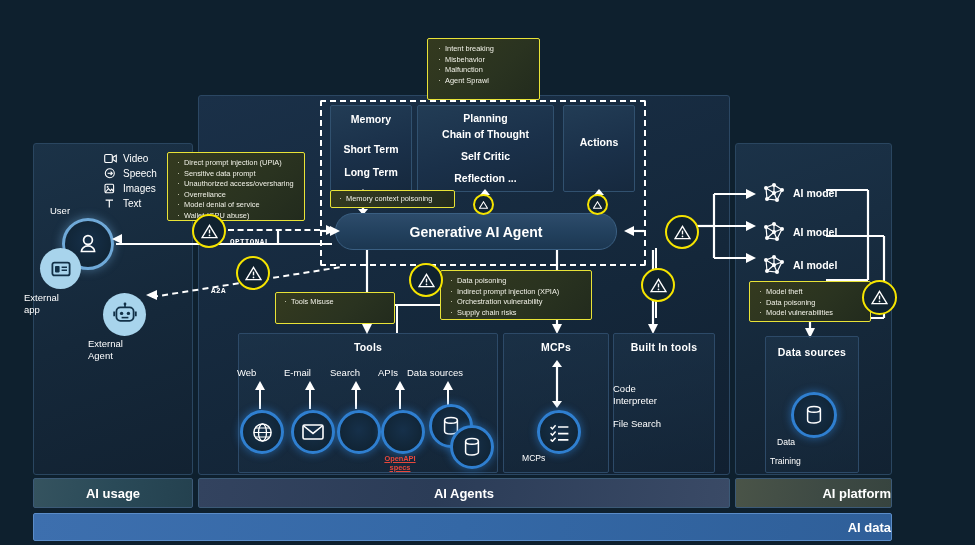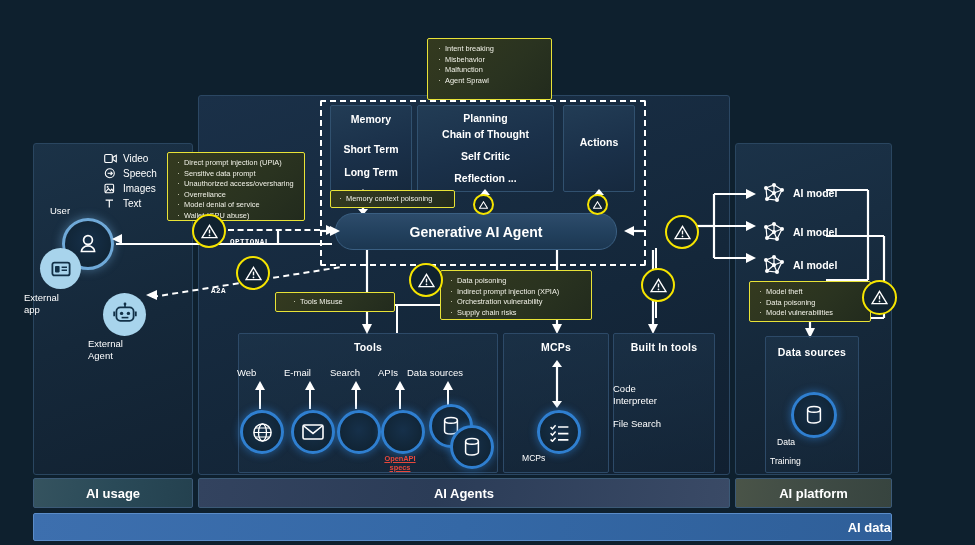--- a/index.html
+++ b/index.html
@@ -63,21 +63,21 @@
   .modal-row{display:flex;align-items:center;gap:6px;height:15px;}
   .modal-row span{font-size:10px;}
   
   .bar{position:absolute;height:28px;border-radius:2px;display:flex;align-items:center;
     justify-content:center;font-size:13px;font-weight:bold;border:1px solid #3c5a77;}
   .bar-usage{left:33px;top:478px;width:158px;
     background:linear-gradient(100deg,#35535f 0%,#2a4a58 50%,#24414f 100%);}
   .bar-agents{left:198px;top:478px;width:530px;
     background:linear-gradient(100deg,#33435f 0%,#2b3c57 45%,#3a4a66 100%);}
   .bar-platform{left:735px;top:478px;width:155px;
-    background:linear-gradient(100deg,#4a5448 0%,#3e4a44 55%,#37443f 100%);}
+    background:linear-gradient(100deg,#4a5448 0%,#3e4a44 55%,#37443f 100%);justify-content:flex-end;}
   .bar-data{left:33px;top:513px;width:857px;height:26px;
     background:linear-gradient(100deg,#3d6fae 0%,#3468a6 50%,#2f5f99 100%);border:1px solid #5a8cc8;justify-content:flex-end;}
   
   .ln{position:absolute;background:#fff;}
   .hln{height:2px;}
   .vln{width:2px;}
   .dln{position:absolute;border-top:2.5px dashed #fff;height:0;}
   .tiny{position:absolute;font-size:7.6px;font-weight:bold;letter-spacing:.4px;font-family:Liberation Mono, monospace;}
   .openapi{position:absolute;font-size:7.4px;font-weight:bold;color:#e8483c;
     text-align:center;line-height:8.5px;text-decoration:underline;text-decoration-color:#e8483c;}
@@ -416,21 +416,21 @@
 
   <svg class="abs" style="left:620px;top:222px;" width="26" height="18">
     <path d="M24 9 H8" stroke="#fff" stroke-width="2.2"></path>
       <path d="M4 9 L14 4 V14 Z" fill="#fff"></path>
   </svg>
 
   <div class="ln vln" style="left:655px;top:248px;height:70px;"></div>
   <div class="ln vln" style="left:396px;top:305px;height:28px;"></div>
   <div class="ln hln" style="left:380px;top:304px;width:60px;"></div>
 
-  <div class="callout" style="left:427px;top:38px;width:125px;height:62px;padding-left:8px;">
+  <div class="callout" style="left:427px;top:38px;width:113px;height:62px;padding-left:8px;">
     <ul>
       <li>Intent breaking</li>
       <li>Misbehavior</li>
       <li>Malfunction</li>
       <li>Agent Sprawl</li>
     </ul>
   </div>
 
   <div class="callout" style="left:167px;top:152px;width:138px;height:69px;">
     <ul>
@@ -442,21 +442,21 @@
       <li>Wallet (GPU abuse)</li>
     </ul>
   </div>
 
   <div class="callout" style="left:330px;top:190px;width:125px;height:18px;padding:3px 6px;">
     <ul>
         <li>Memory context poisoning</li>
       </ul>
   </div>
 
-  <div class="callout" style="left:275px;top:292px;width:120px;height:20px;padding:4px 15px;">
+  <div class="callout" style="left:275px;top:292px;width:120px;height:32px;padding:4px 6px;">
     <ul>
         <li>Tools Misuse</li>
       </ul>
   </div>
 
   <div class="callout" style="left:440px;top:270px;width:152px;height:50px;">
     <ul>
       <li>Data poisoning</li>
       <li>Indirect prompt injection (XPIA)</li>
       <li>Orchestration vulnerability</li>

